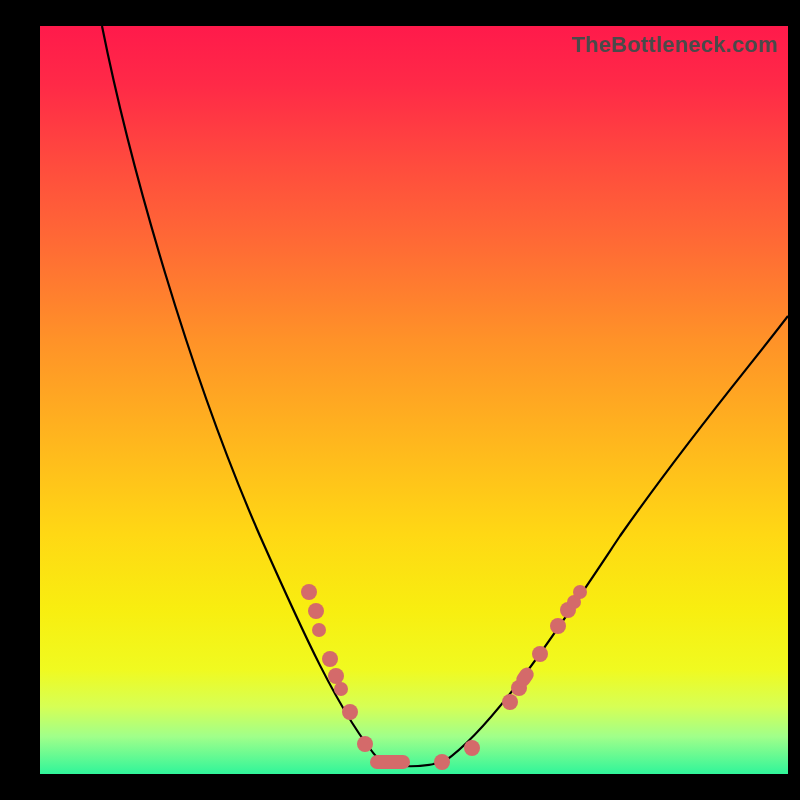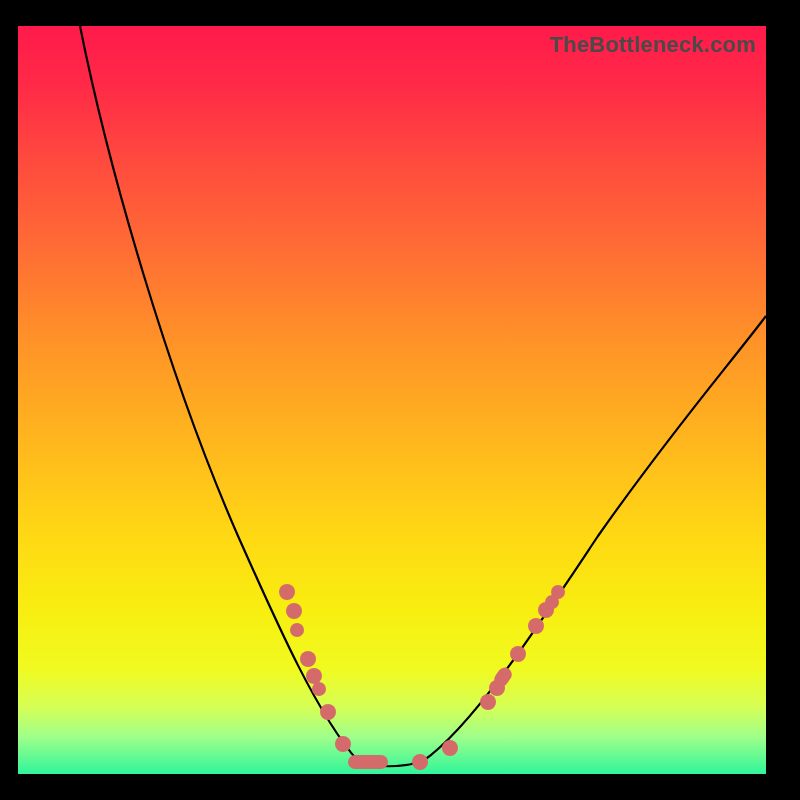--- a/index.html
+++ b/index.html
@@ -6,21 +6,21 @@
     margin: 0;
     padding: 0;
     width: 800px;
     height: 800px;
     background: #000;
     overflow: hidden;
     font-family: Arial, Helvetica, sans-serif;
   }
   .frame {
     position: absolute;
-    left: 18px;
+    left: 40px;
     top: 26px;
     width: 748px;
     height: 748px;
     background: linear-gradient(to bottom,
       #ff1a4b 0%,
       #ff2a47 8%,
       #ff4a3e 18%,
       #ff6d34 30%,
       #ff9228 42%,
       #ffb51e 55%,

